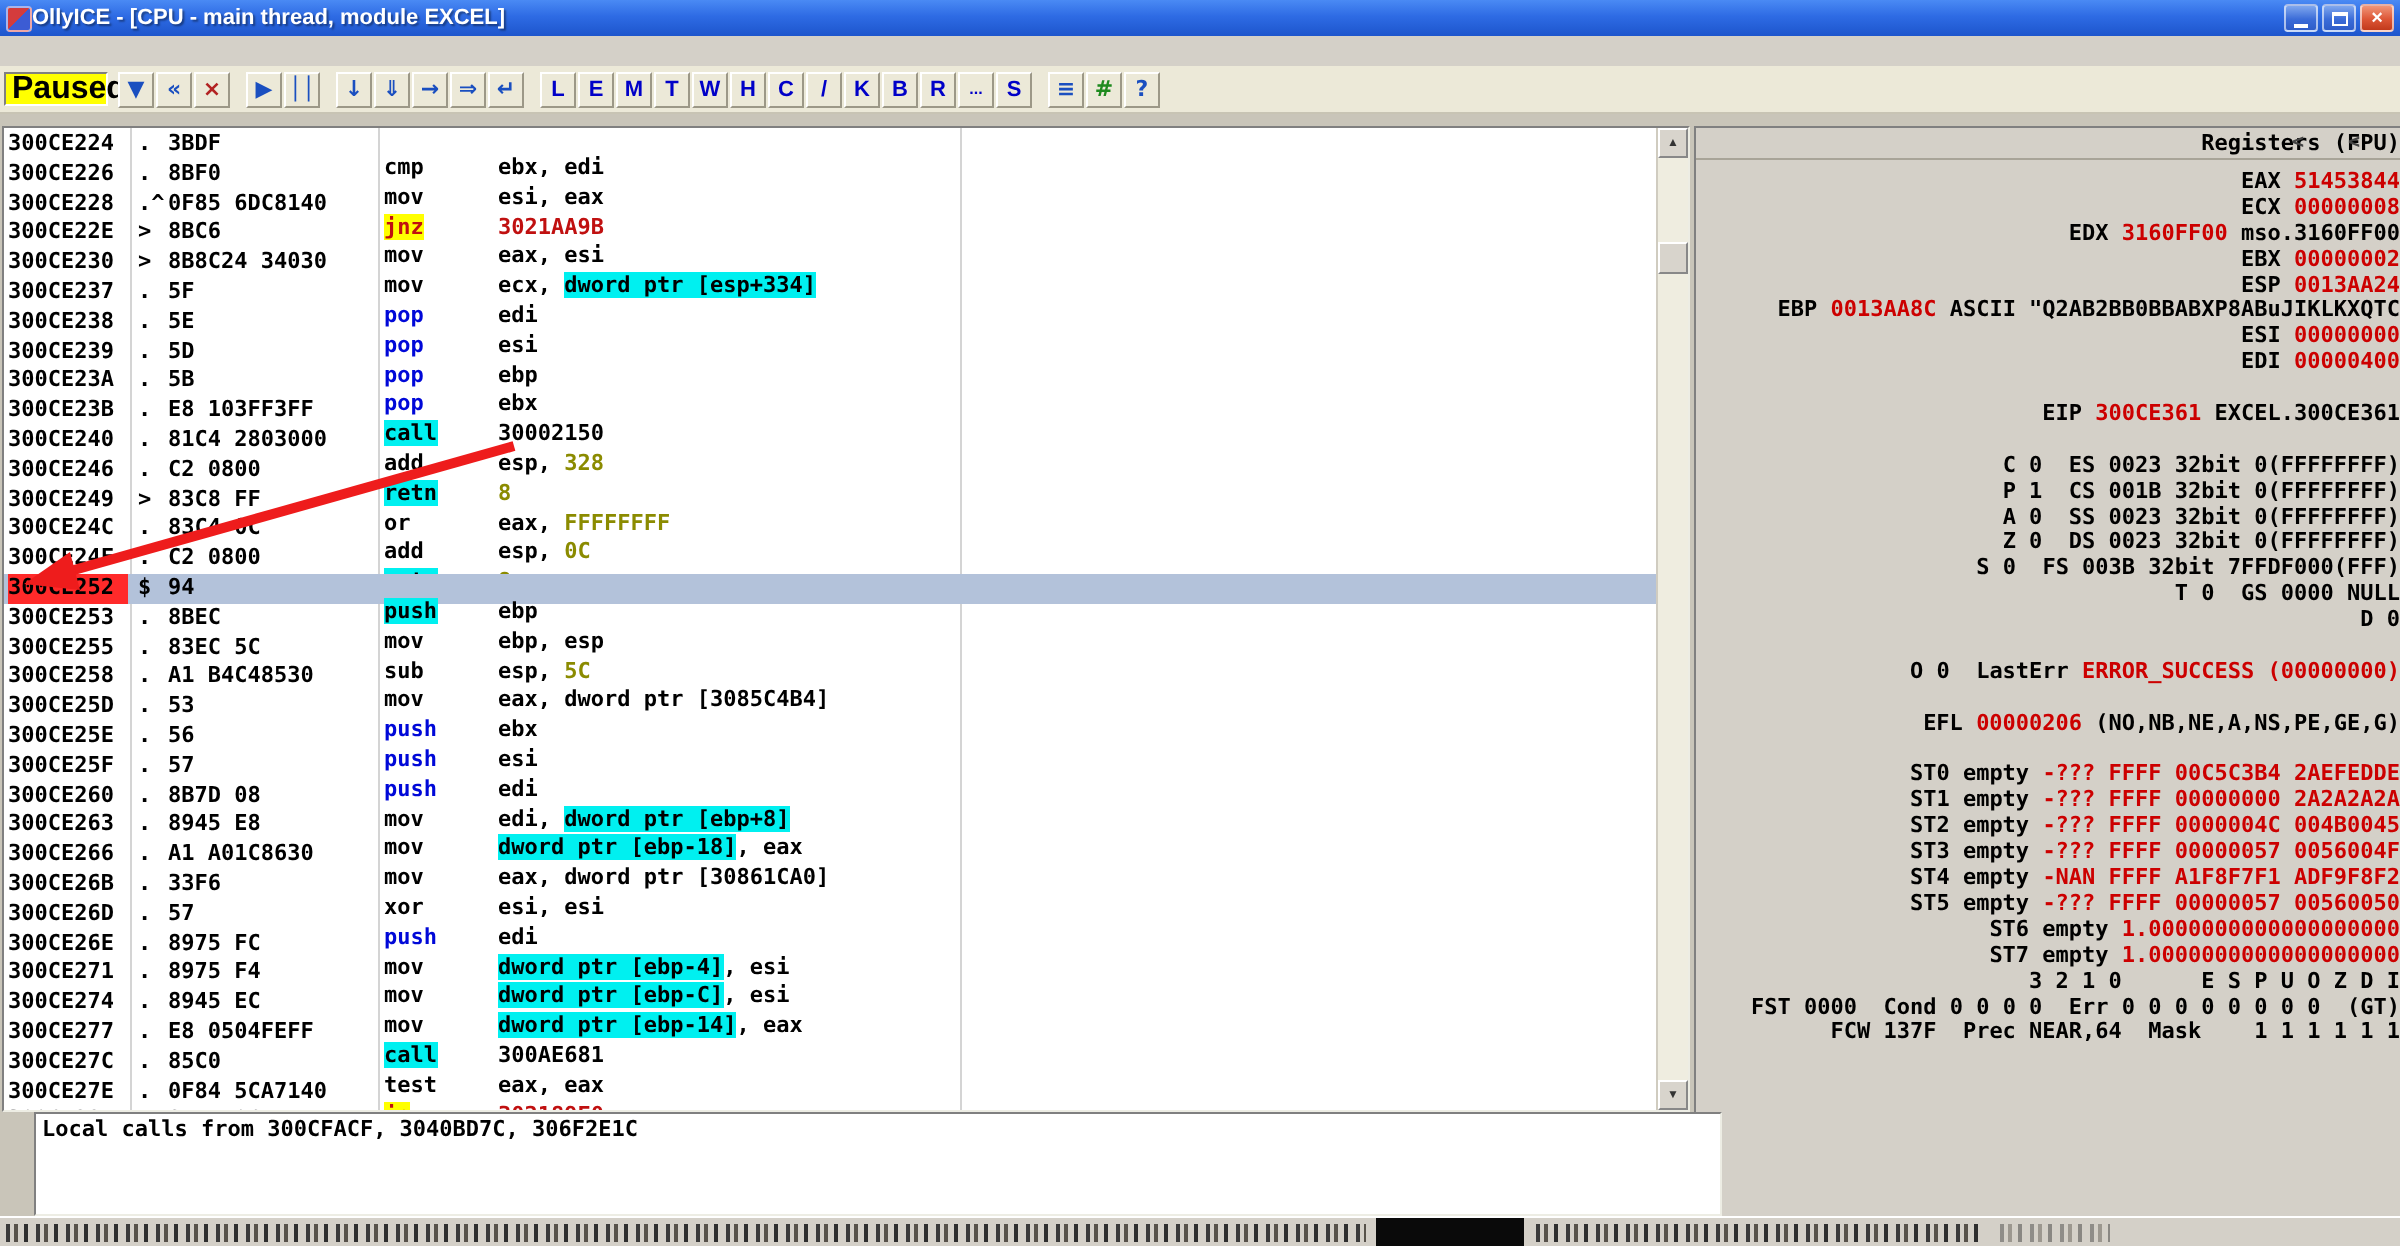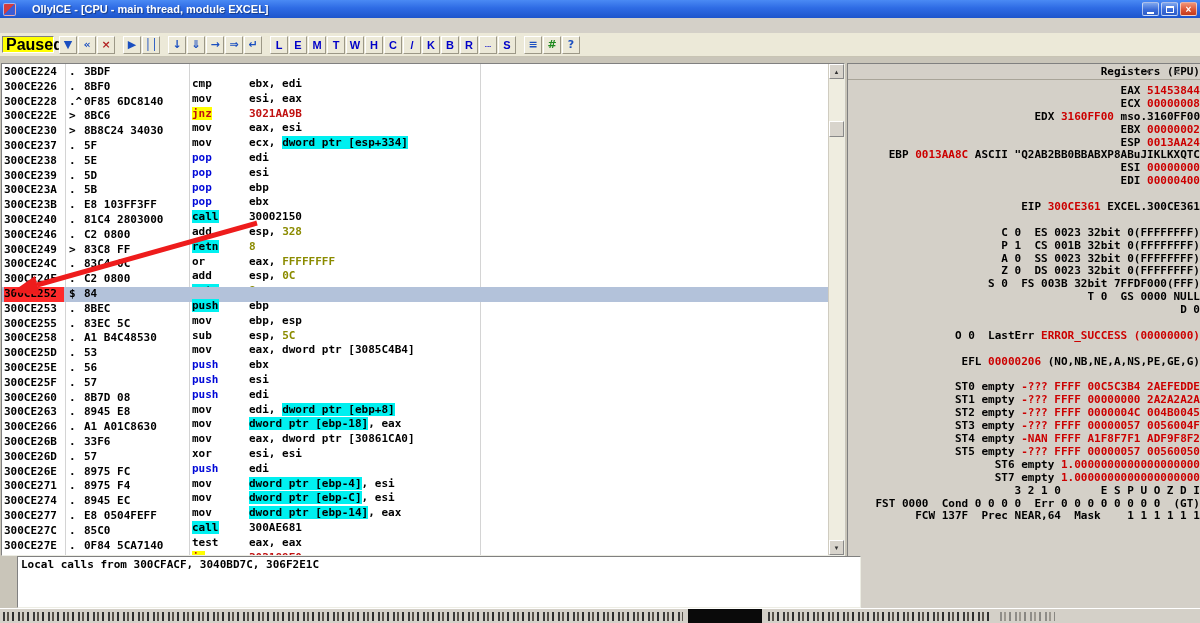--- a/index.html
+++ b/index.html
@@ -7,21 +7,21 @@
   .app { position:relative; width:1200px; height:623px; background:#D4D0C8; overflow:hidden;
          font-family:"Liberation Sans", sans-serif; }
 
   
   .titlebar { position:absolute; left:0; top:0; right:0; height:18px;
               background:linear-gradient(180deg,#4A8AF4 0%,#2E6BE4 45%,#1D55CC 100%);
               display:flex; align-items:center; padding:0 3px; color:#fff; }
   .app-icon { width:13px; height:13px; border-radius:2px; flex:0 0 auto;
               background:linear-gradient(135deg,#D43C3C 0 50%,#3C5CD4 50% 100%);
               border:1px solid rgba(255,255,255,.55); }
-  .title-text { font-size:11px; font-weight:bold; margin-left:16px; white-space:nowrap;
+  .title-text { font-size:11px; font-weight:bold; margin-left:0; white-space:nowrap;
                 text-shadow:1px 1px 1px rgba(0,0,0,.4); }
   .win-btns { margin-left:auto; display:flex; gap:2px; }
   .wbtn { width:17px; height:14px; border-radius:2px; display:flex; align-items:center;
           justify-content:center; color:#fff; font-size:10px; font-weight:bold;
           border:1px solid rgba(255,255,255,.6); }
   .wbtn.minb, .wbtn.maxb { background:linear-gradient(180deg,#7FA7EE,#3B6CD8 55%,#2E5CC8); }
   .wbtn.closeb { background:linear-gradient(180deg,#F09578,#DD5636 55%,#C23A1C); }
   .glyph-min { width:7px; height:2px; background:#fff; margin-top:7px; }
   .glyph-max { width:8px; height:7px; border:1px solid #fff; border-top-width:2px; }
 
@@ -178,21 +178,21 @@
           <div class="drow"><span class="daddr">300CE237</span><span class="ddecor">.</span><span class="dhex">5F</span><span class="dcmd"><span class="mnembox"><span class="c-blue">pop</span></span><span>edi</span></span></div>
           <div class="drow"><span class="daddr">300CE238</span><span class="ddecor">.</span><span class="dhex">5E</span><span class="dcmd"><span class="mnembox"><span class="c-blue">pop</span></span><span>esi</span></span></div>
           <div class="drow"><span class="daddr">300CE239</span><span class="ddecor">.</span><span class="dhex">5D</span><span class="dcmd"><span class="mnembox"><span class="c-blue">pop</span></span><span>ebp</span></span></div>
           <div class="drow"><span class="daddr">300CE23A</span><span class="ddecor">.</span><span class="dhex">5B</span><span class="dcmd"><span class="mnembox"><span class="c-blue">pop</span></span><span>ebx</span></span></div>
           <div class="drow"><span class="daddr">300CE23B</span><span class="ddecor">.</span><span class="dhex">E8 103FF3FF</span><span class="dcmd"><span class="mnembox"><span class="bg-cyan">call</span></span><span>30002150</span></span></div>
           <div class="drow"><span class="daddr">300CE240</span><span class="ddecor">.</span><span class="dhex">81C4 2803000</span><span class="dcmd"><span class="mnembox"><span>add</span></span><span>esp, </span><span class="c-olive">328</span></span></div>
           <div class="drow"><span class="daddr">300CE246</span><span class="ddecor">.</span><span class="dhex">C2 0800</span><span class="dcmd"><span class="mnembox"><span class="bg-cyan">retn</span></span><span class="c-olive">8</span></span></div>
           <div class="drow"><span class="daddr">300CE249</span><span class="ddecor">&gt;</span><span class="dhex">83C8 FF</span><span class="dcmd"><span class="mnembox"><span>or</span></span><span>eax, </span><span class="c-olive">FFFFFFFF</span></span></div>
           <div class="drow"><span class="daddr">300CE24C</span><span class="ddecor">.</span><span class="dhex">83C4 0C</span><span class="dcmd"><span class="mnembox"><span>add</span></span><span>esp, </span><span class="c-olive">0C</span></span></div>
           <div class="drow"><span class="daddr">300CE24F</span><span class="ddecor">.</span><span class="dhex">C2 0800</span><span class="dcmd"><span class="mnembox"><span class="bg-cyan">retn</span></span><span class="c-olive">8</span></span></div>
-          <div class="drow sel"><span class="daddr bp">300CE252</span><span class="ddecor">$</span><span class="dhex">84</span><span class="dcmd"><span class="mnembox"><span class="bg-cyan">push</span></span><span>ebp</span></span></div>
+          <div class="drow sel"><span class="daddr bp">300CE252</span><span class="ddecor">$</span><span class="dhex">94</span><span class="dcmd"><span class="mnembox"><span class="bg-cyan">push</span></span><span>ebp</span></span></div>
           <div class="drow"><span class="daddr">300CE253</span><span class="ddecor">.</span><span class="dhex">8BEC</span><span class="dcmd"><span class="mnembox"><span>mov</span></span><span>ebp, esp</span></span></div>
           <div class="drow"><span class="daddr">300CE255</span><span class="ddecor">.</span><span class="dhex">83EC 5C</span><span class="dcmd"><span class="mnembox"><span>sub</span></span><span>esp, </span><span class="c-olive">5C</span></span></div>
           <div class="drow"><span class="daddr">300CE258</span><span class="ddecor">.</span><span class="dhex">A1 B4C48530</span><span class="dcmd"><span class="mnembox"><span>mov</span></span><span>eax, dword ptr [3085C4B4]</span></span></div>
           <div class="drow"><span class="daddr">300CE25D</span><span class="ddecor">.</span><span class="dhex">53</span><span class="dcmd"><span class="mnembox"><span class="c-blue">push</span></span><span>ebx</span></span></div>
           <div class="drow"><span class="daddr">300CE25E</span><span class="ddecor">.</span><span class="dhex">56</span><span class="dcmd"><span class="mnembox"><span class="c-blue">push</span></span><span>esi</span></span></div>
           <div class="drow"><span class="daddr">300CE25F</span><span class="ddecor">.</span><span class="dhex">57</span><span class="dcmd"><span class="mnembox"><span class="c-blue">push</span></span><span>edi</span></span></div>
           <div class="drow"><span class="daddr">300CE260</span><span class="ddecor">.</span><span class="dhex">8B7D 08</span><span class="dcmd"><span class="mnembox"><span>mov</span></span><span>edi, </span><span class="bg-cyan">dword ptr [ebp+8]</span></span></div>
           <div class="drow"><span class="daddr">300CE263</span><span class="ddecor">.</span><span class="dhex">8945 E8</span><span class="dcmd"><span class="mnembox"><span>mov</span></span><span class="bg-cyan">dword ptr [ebp-18]</span><span>, eax</span></span></div>
           <div class="drow"><span class="daddr">300CE266</span><span class="ddecor">.</span><span class="dhex">A1 A01C8630</span><span class="dcmd"><span class="mnembox"><span>mov</span></span><span>eax, dword ptr [30861CA0]</span></span></div>
           <div class="drow"><span class="daddr">300CE26B</span><span class="ddecor">.</span><span class="dhex">33F6</span><span class="dcmd"><span class="mnembox"><span>xor</span></span><span>esi, esi</span></span></div>

